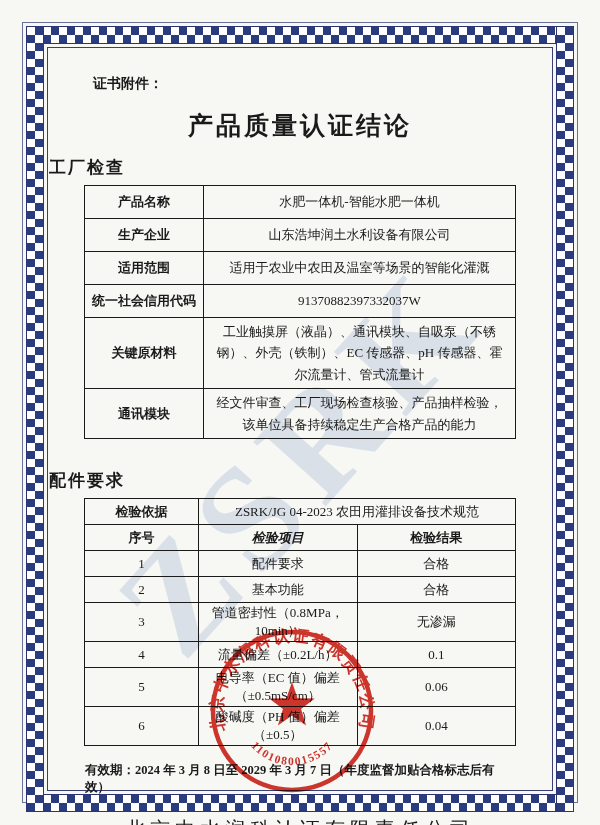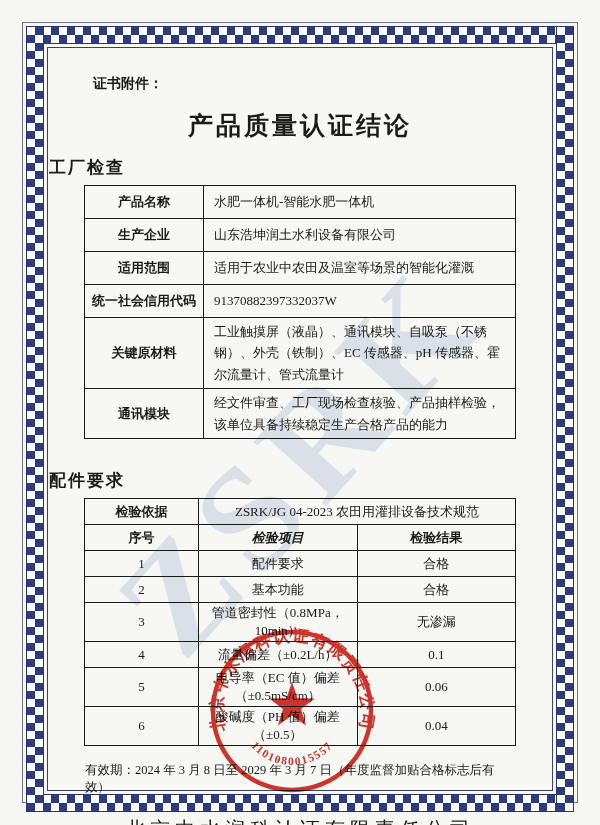--- a/index.html
+++ b/index.html
@@ -39,29 +39,29 @@
   
   .content{position:absolute;left:49px;right:49px;top:49px;bottom:36px;z-index:2;}
   .attach{margin:26px 0 0 44px;font-size:14px;font-weight:bold;}
   .title{margin:16px 0 0;text-align:center;font-size:25px;font-weight:bold;letter-spacing:3px;}
   .section-title{margin:14px 0 6px;text-align:left;font-size:17px;font-weight:bold;letter-spacing:2px;}
 
   table{border-collapse:collapse;width:432px;margin:4px auto 0;table-layout:fixed;}
   table,td,th{border:1.4px solid #1a1a1a;}
   td{font-size:13px;vertical-align:middle;}
   .t1 .lbl{width:110px;text-align:center;font-weight:bold;padding:2px 4px;}
-  .t1 .val{text-align:left;padding:3px 10px;line-height:1.65;}
+  .t1 .val{text-align:center;padding:3px 10px;line-height:1.65;}
   .t1 tr.single td{height:26px;}
   .t2 td{text-align:center;height:23px;padding:1px 12px;}
   .t2 .c-no{width:89px;}
   .t2 .c-item{width:231px;font-style:italic;}
   .t2 .c-res{width:104px;}
   .t2 .hdr{font-weight:bold;}
 
-  .validity{margin:16px auto 0;width:430px;font-size:12.5px;font-weight:normal;letter-spacing:0;}
+  .validity{margin:16px auto 0;width:430px;font-size:12.5px;font-weight:bold;letter-spacing:0;}
   .company-line{margin:20px 0 0;text-align:center;font-size:20px;letter-spacing:5px;font-weight:500;}
 
   
   .seal{position:absolute;left:204px;top:623px;z-index:3;mix-blend-mode:multiply;opacity:.92;}
   .seal text{fill:#cf241b;font-weight:bold;}
 </style>
 </head>
 <body>
 
 <div class="page">

